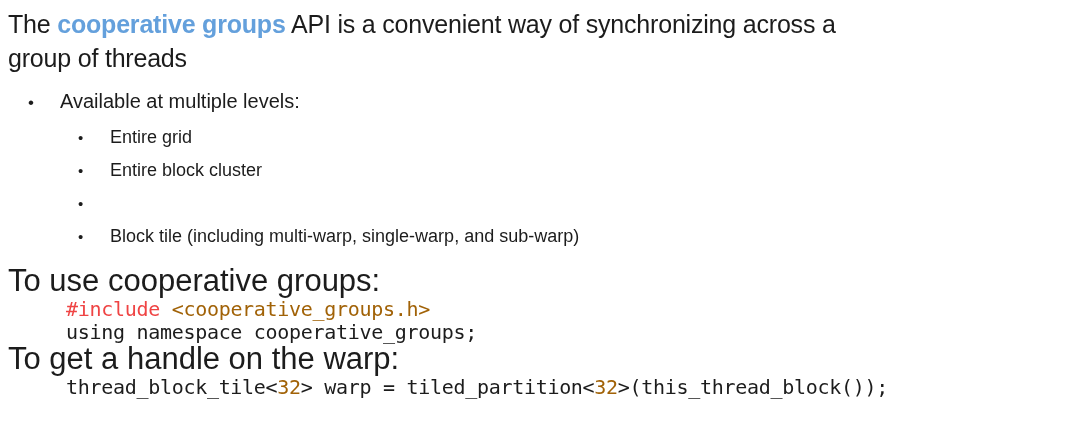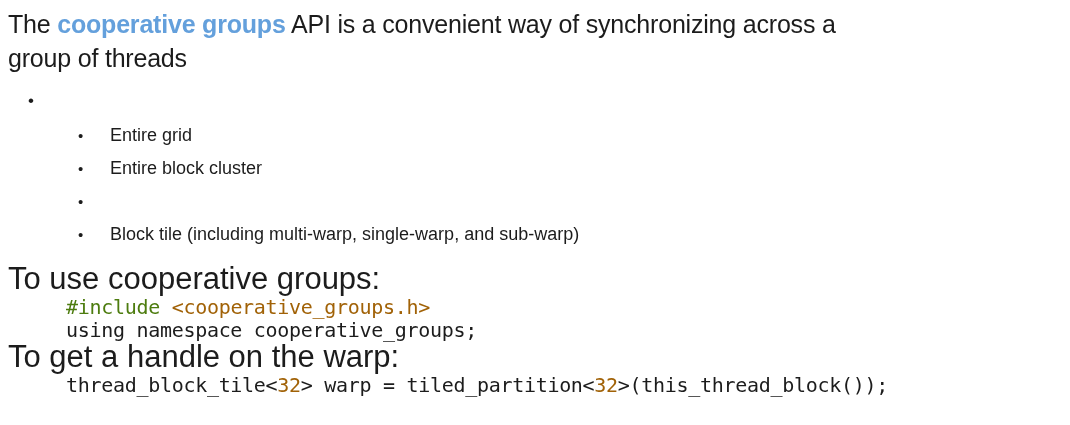--- a/index.html
+++ b/index.html
@@ -69,32 +69,33 @@
     margin-top: 3px;
   }
   .code-line {
     font-family: "DejaVu Sans Mono", "Liberation Mono", monospace;
     font-size: 20px;
     line-height: 23px;
     white-space: pre;
     color: #1c1c1c;
     letter-spacing: -0.3px;
   }
-  .tok-directive { color: #4d7c0f; }
+  .tok-directive { color: #ef4444; }
   .tok-literal  { color: #a16207; }
 </style>
 </head>
 <body>
 
 <div class="slide">
 
   <h1 class="title"><span>The </span><span class="hl">cooperative groups</span><span> API is a convenient way of synchronizing across a group of threads</span></h1>
 
   <div class="bullet-row l1-item">
     <span class="marker">•</span>
+    <span>Available at multiple levels:</span>
   </div>
 
   <div class="l2-list">
     <div class="bullet-row l2-item">
       <span class="marker">•</span>
       <span>Entire grid</span>
     </div>
     <div class="bullet-row l2-item">
       <span class="marker">•</span>
       <span>Entire block cluster</span>

